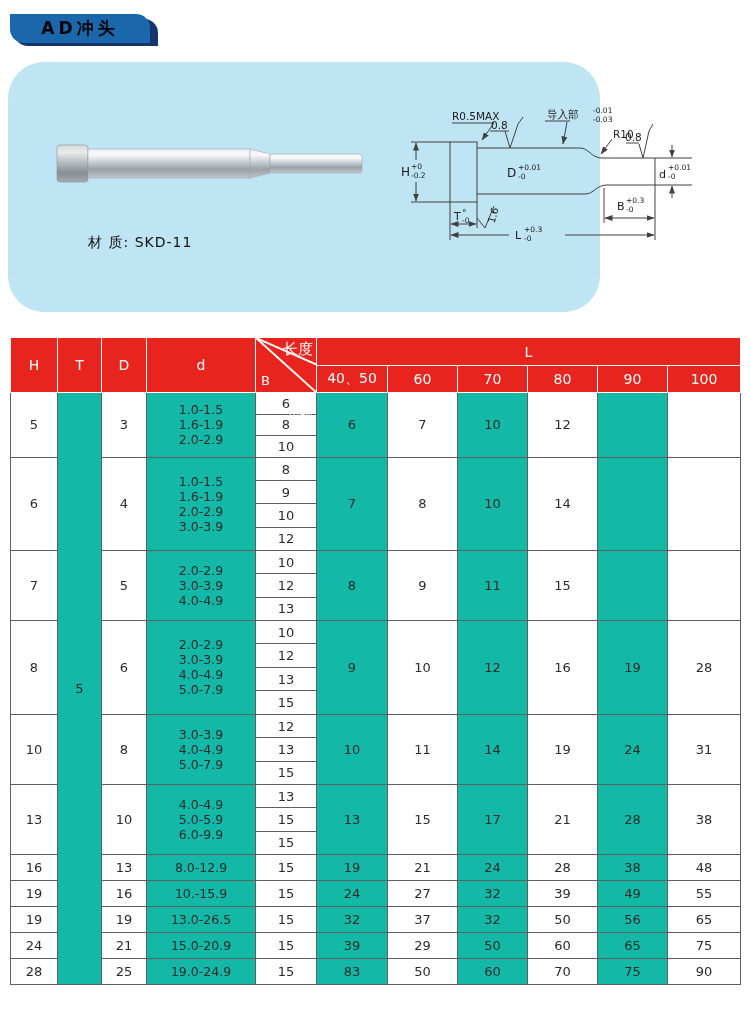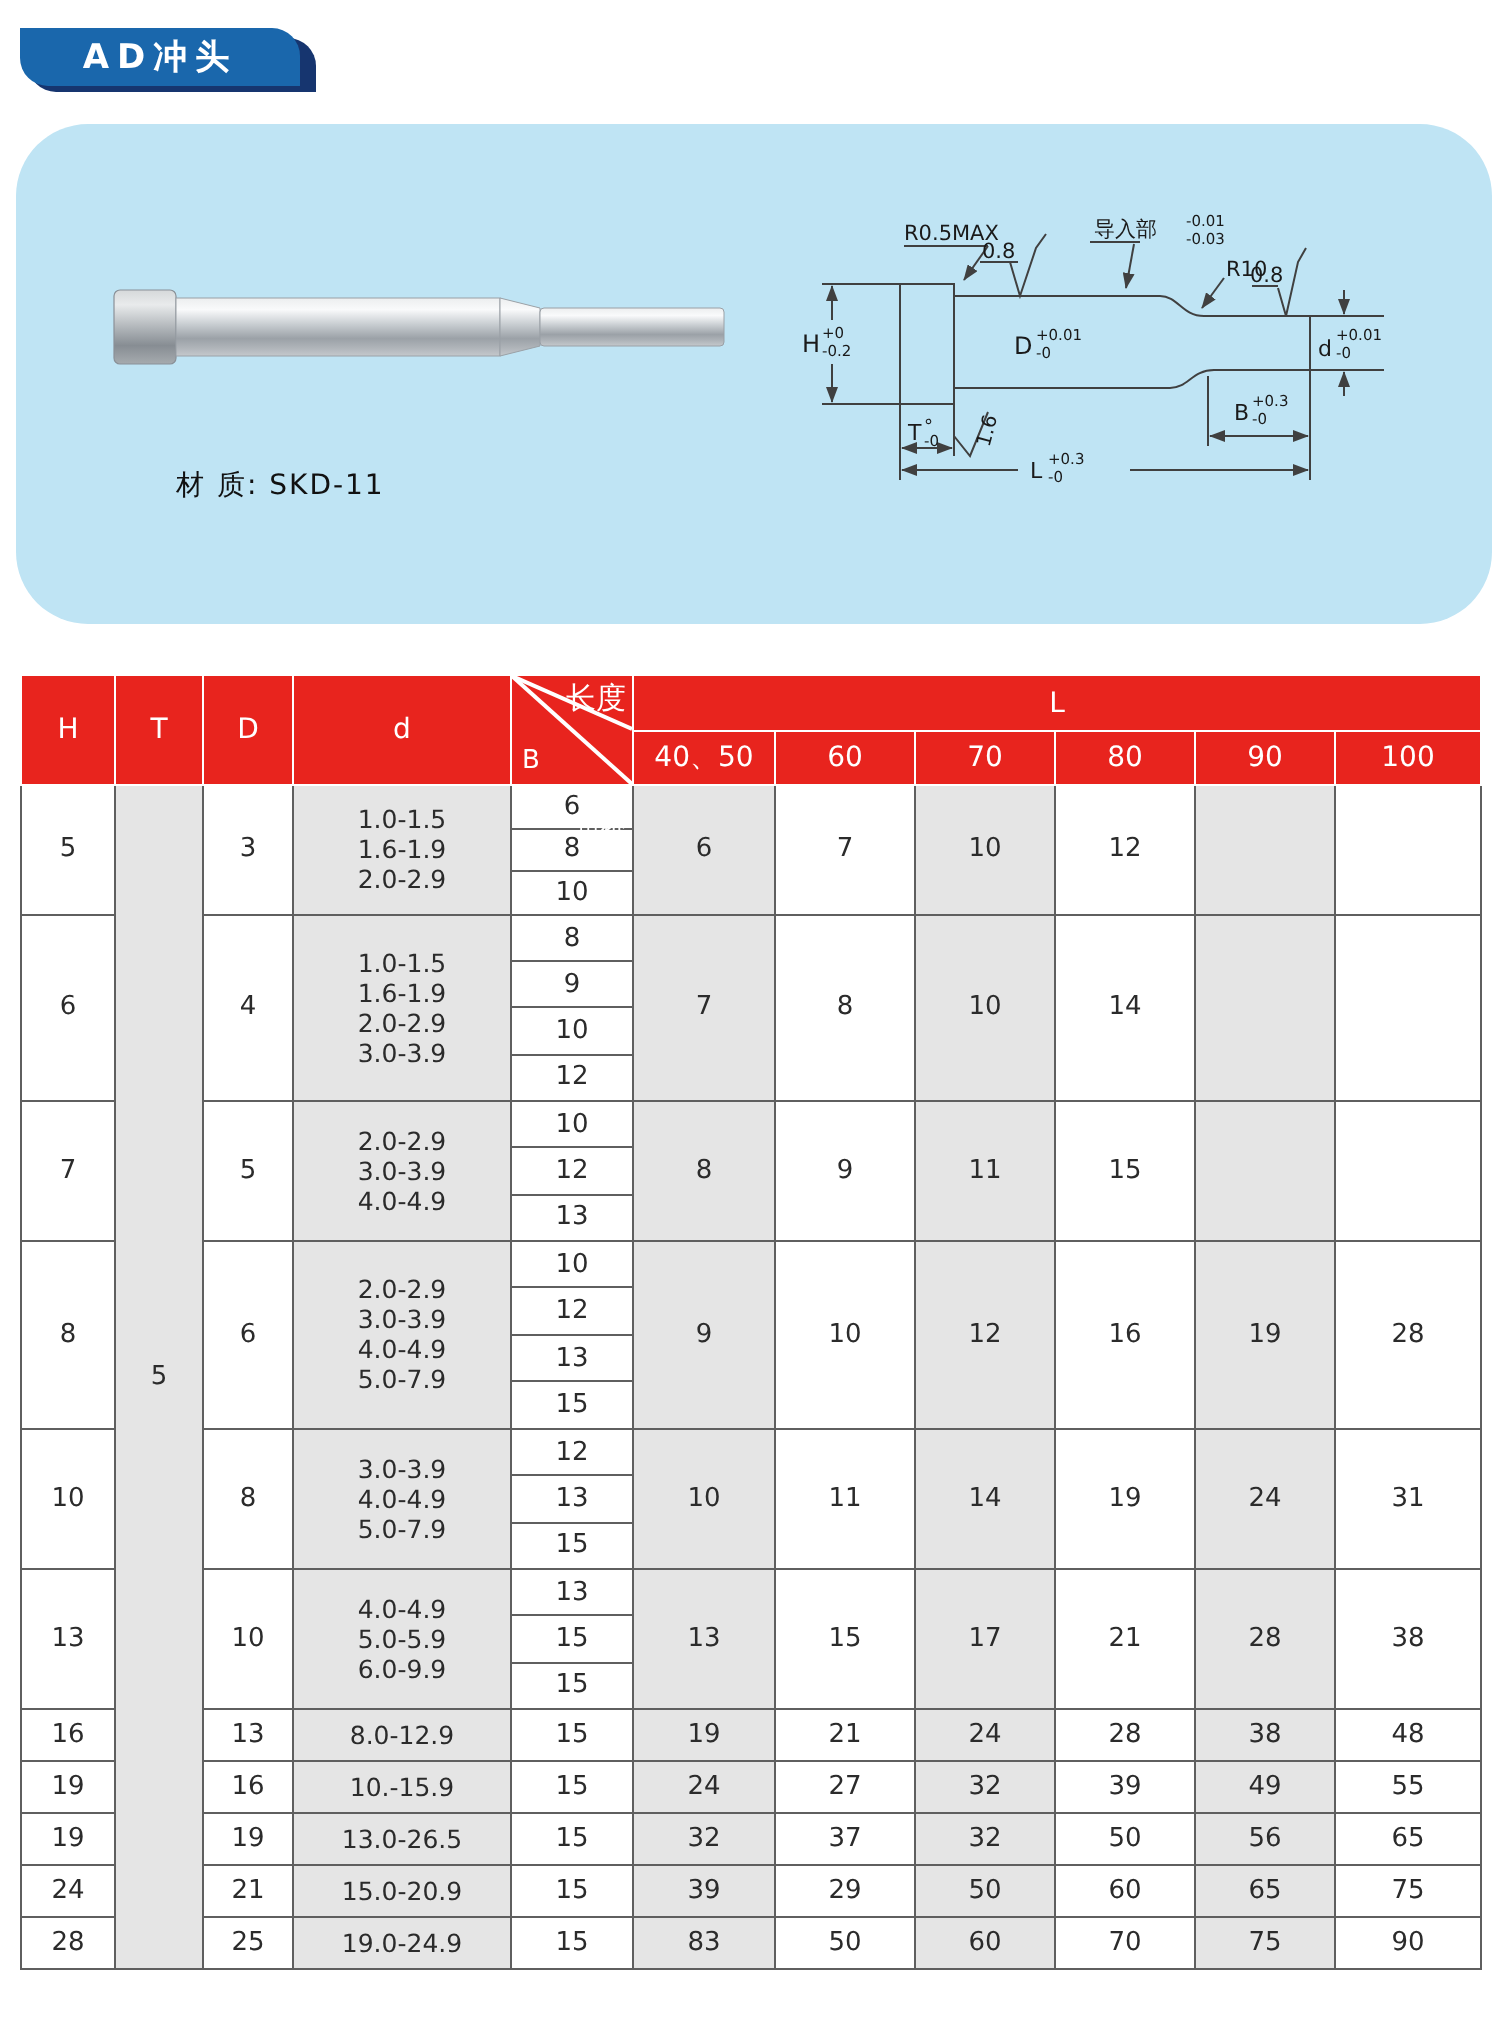--- a/index.html
+++ b/index.html
@@ -9,47 +9,47 @@
     -webkit-font-smoothing:antialiased;
   }
   
   .tab-under{
     position:absolute;left:14px;top:19px;width:144px;height:27px;
     background:#16356f;border-radius:0 14px 0 14px;
   }
   .tab-main{
     position:absolute;left:10px;top:14px;width:140px;height:29px;
     background:#1a67ac;border-radius:0 14px 0 14px;
-    color:#ffffff;font-size:17px;font-weight:bold;letter-spacing:4px;
+    color:#000000;font-size:17px;font-weight:bold;letter-spacing:4px;
     display:flex;align-items:center;justify-content:center;
   }
   
   .panel{
-    position:absolute;left:8px;top:62px;width:738px;height:250px;
+    position:absolute;left:8px;top:62px;width:592px;height:250px;
     background:#bfe4f4;border-radius:36px;
   }
   .punch-photo{position:absolute;left:47px;top:76px;}
   .tech-drawing{position:absolute;left:389px;top:36px;}
   .mat-line{position:absolute;left:80px;top:172px;font-size:14px;color:#111;letter-spacing:1px;}
   .hard-line{position:absolute;left:80px;top:196px;font-size:14px;color:#111;letter-spacing:1px;}
   
   table.spec{
     position:absolute;left:10px;top:337px;width:730px;
     border-collapse:collapse;table-layout:fixed;
     border:1px solid #5f5f5f;
   }
   table.spec td, table.spec th{padding:0;text-align:center;vertical-align:middle;}
   table.spec thead th{
     background:#e8241e;color:#ffffff;font-weight:normal;font-size:14px;
     border:1.5px solid #ffffff;
   }
   table.spec tbody td{
     border:1px solid #5f5f5f;font-size:13px;color:#2b2b2b;
   }
-  .col-blue{background:#e5e5e5;}
+  .col-blue{background:#14b8a6;}
   .col-white{background:#ffffff;}
   .diag-cell{position:relative;}
   .diag-svg{position:absolute;left:0;top:0;width:100%;height:100%;}
   .diag-top{position:absolute;top:2px;right:3px;font-size:15px;}
   .diag-price{position:absolute;top:29px;right:3px;font-size:12.5px;margin-top:40px;}
   .diag-b{position:absolute;bottom:4px;left:5px;font-size:13px;}
   .d-lines span{display:block;font-size:12.5px;line-height:15px;}
   
   .tech-drawing text{fill:#1a1a1a;font-family:"DejaVu Sans","Liberation Sans",sans-serif;}
 </style>

